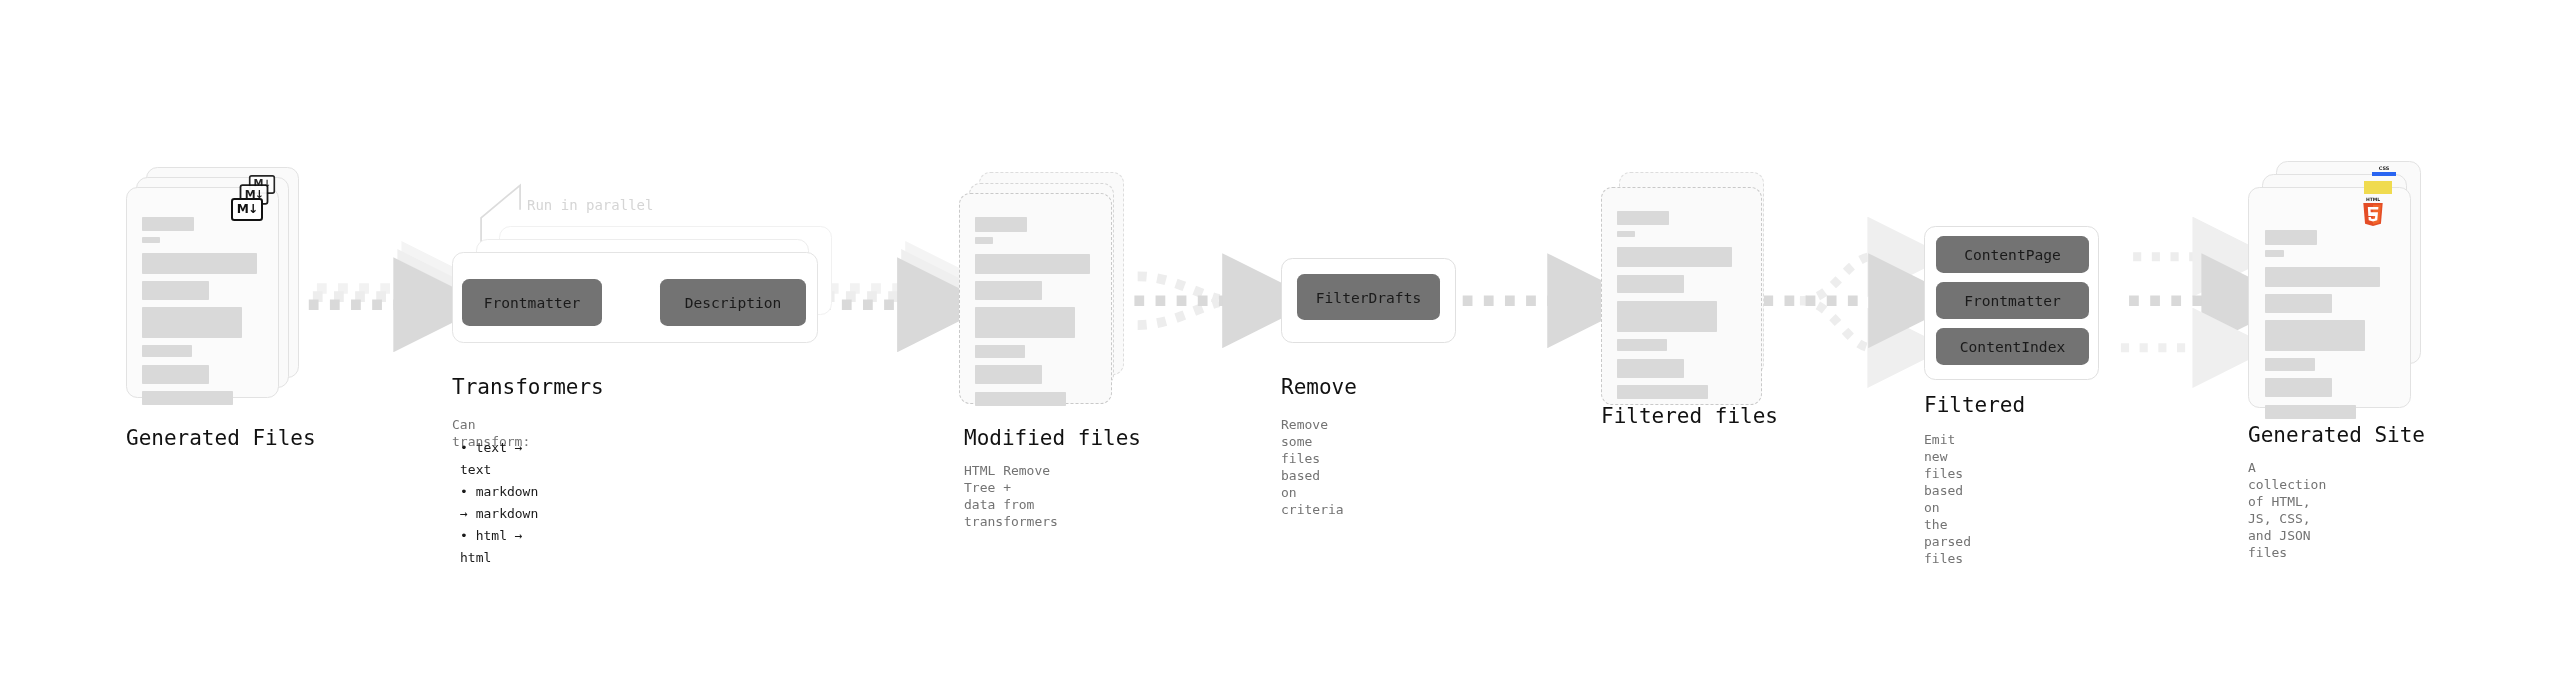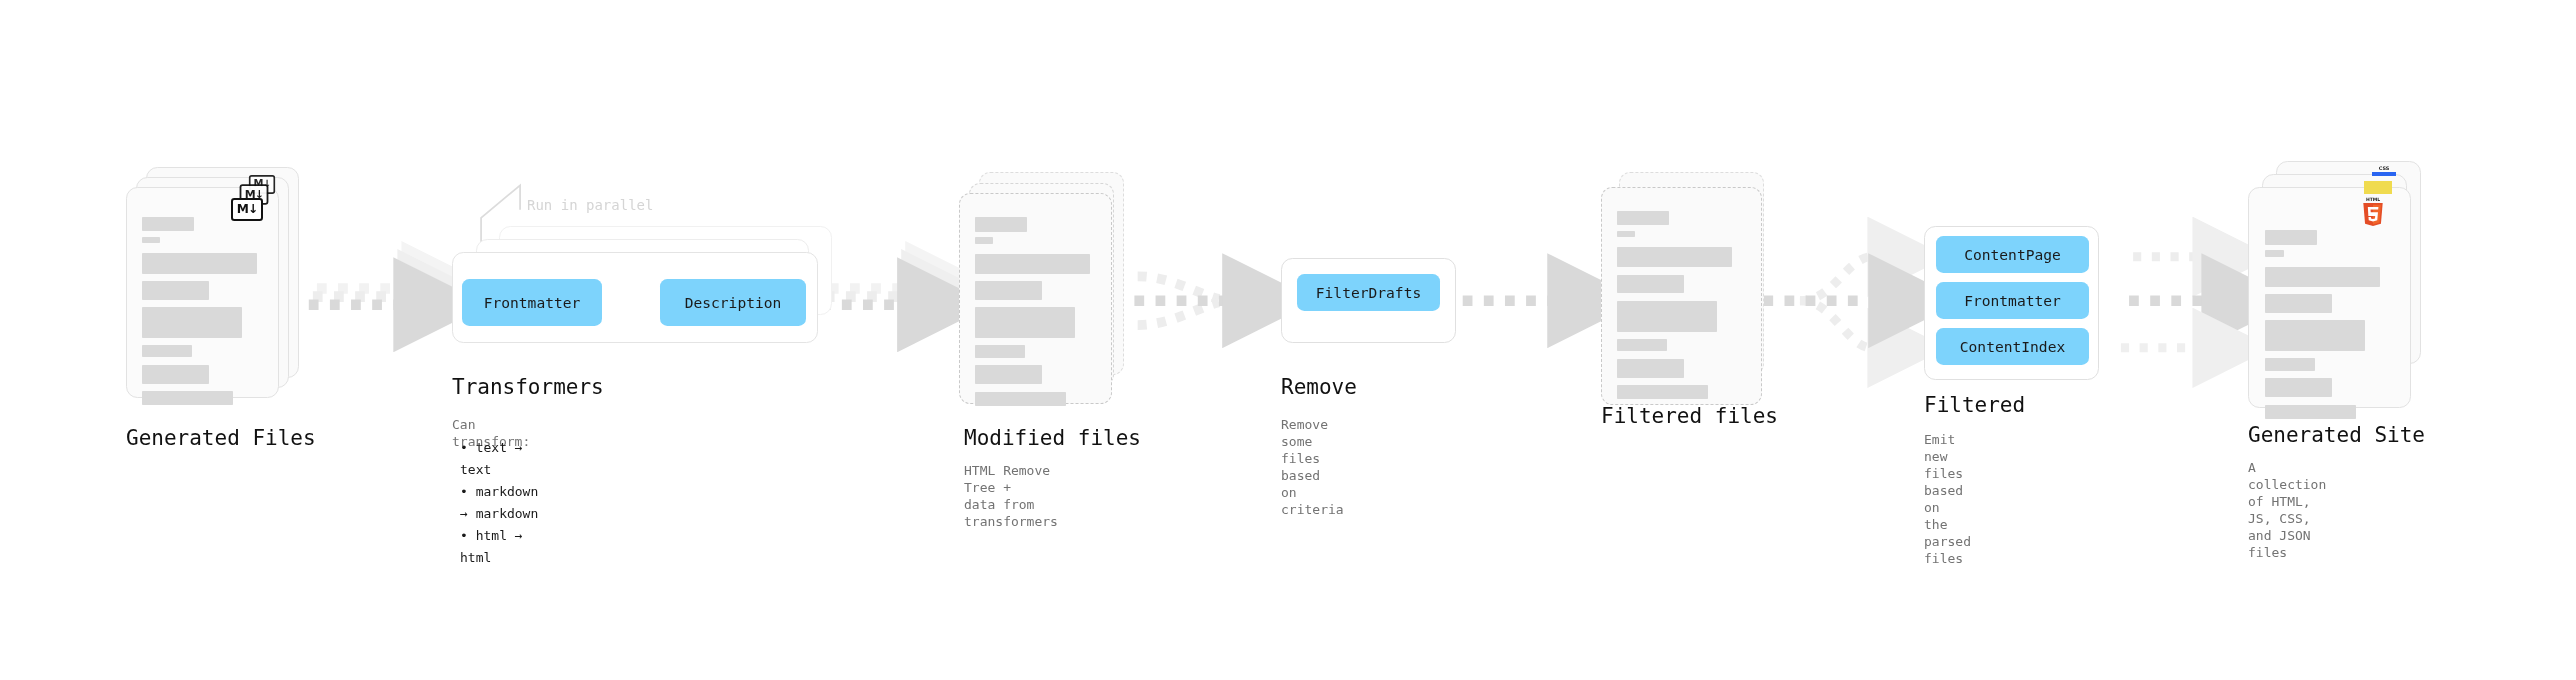--- a/index.html
+++ b/index.html
@@ -101,21 +101,21 @@
   
   .framebox {
     position: absolute;
     border: 1.3px solid #e0e0e0;
     border-radius: 11.4px;
     background: #ffffff;
     box-sizing: border-box;
   }
   .pill {
     position: absolute;
-    background: #7dd3fc;
+    background: #737373;
     border-radius: 7.3px;
     display: flex;
     align-items: center;
     justify-content: center;
     color: #1a1a1a;
     font-size: 14.6px;
     box-sizing: border-box;
     white-space: nowrap;
   }
 
@@ -305,21 +305,21 @@
   </div>
 
   <div class="title" style="left:964px; top:426px;">Modified files</div>
   <div class="subtitle" style="left:964px; top:462px;">HTML Remove Tree +
 data from transformers</div>
 </div>
 
 <div class="stage">
   <div class="framebox" style="left:1281px; top:258px; width:175px; height:85px;">
   </div>
-  <div class="pill" style="left:1297px; top:274px; width:143px; height:37px;">
+  <div class="pill" style="left:1297px; top:274px; width:143px; height:46px;">
     <span>FilterDrafts</span>
   </div>
 
   <div class="title" style="left:1281px; top:375px;">Remove</div>
   <div class="subtitle" style="left:1281px; top:416px;">Remove some files based
 on criteria</div>
 </div>
 
 <div class="stage">
   <div class="docstack" style="left:1601px; top:172px;">

